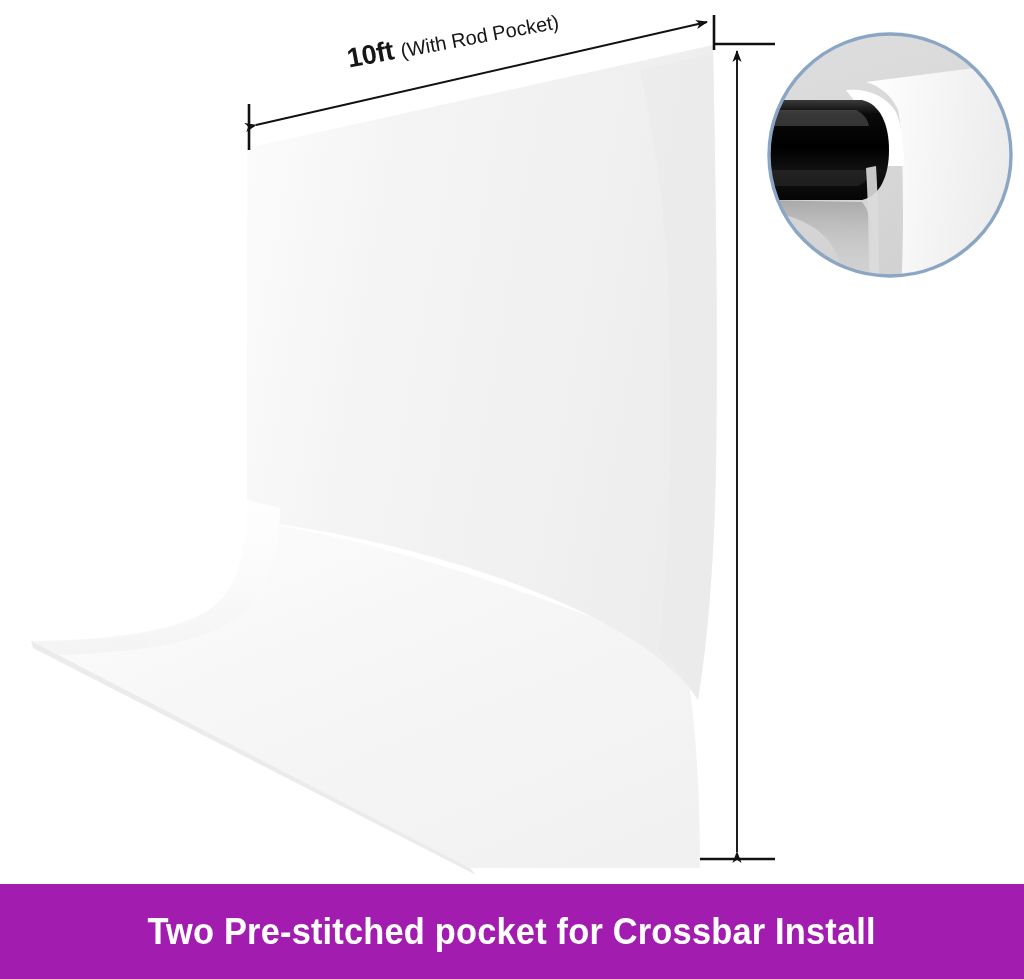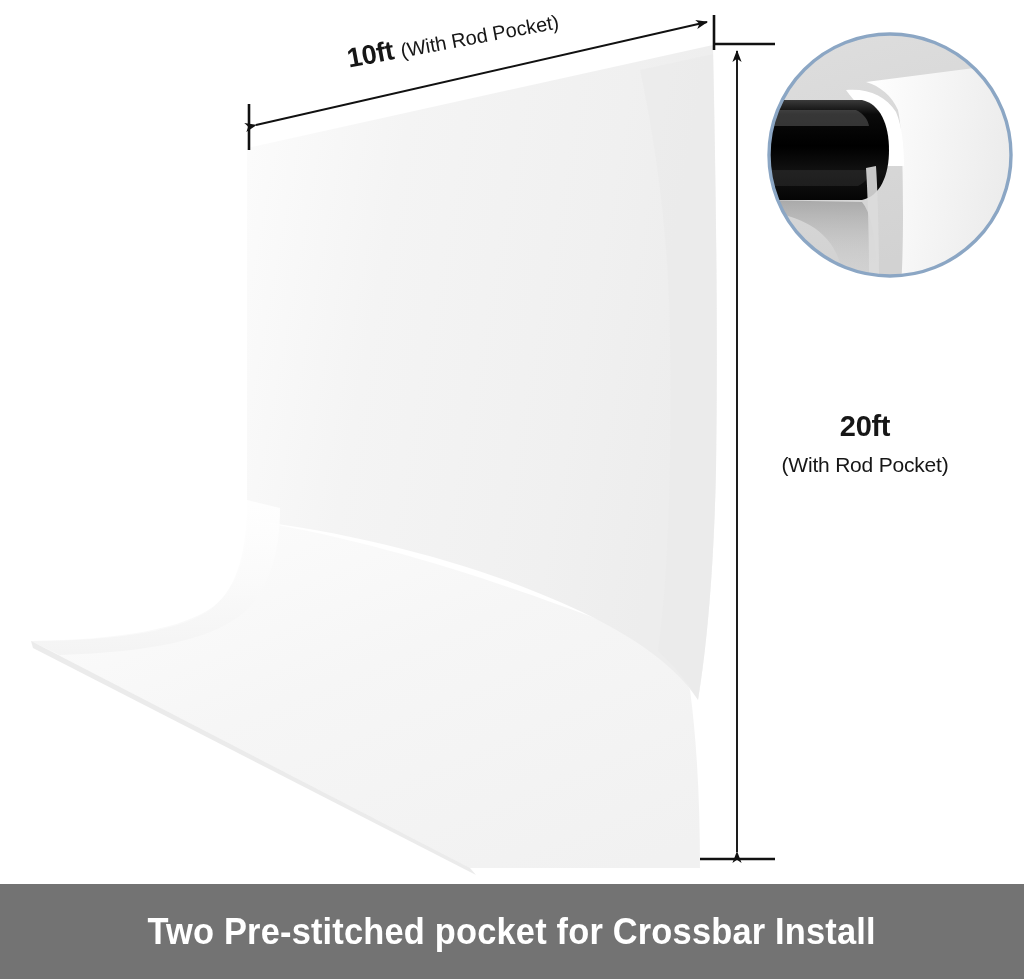--- a/index.html
+++ b/index.html
@@ -78,21 +78,21 @@
     letter-spacing: -0.2px;
   }
 
   
   #banner {
     position: absolute;
     left: 0;
     top: 884px;
     width: 1024px;
     height: 95px;
-    background: #737373;
+    background: #a21caf;
     display: flex;
     align-items: center;
     justify-content: center;
   }
   #banner-text {
     color: #ffffff;
     font-size: 37px;
     font-weight: bold;
     letter-spacing: 0.2px;
     transform: scaleX(0.93);
@@ -256,22 +256,18 @@
       </g>
 
       <circle cx="890" cy="155" r="121" fill="none" stroke="#8ba6c4" stroke-width="3.4"></circle>
     </g>
   </svg>
 
   <div id="label-width" class="dim-text">
     <span class="big">10ft</span><span class="small">(With Rod Pocket)</span>
   </div>
 
-  <div id="label-height" class="dim-text">
-    <span class="big">20ft</span>
-    <span class="small">(With Rod Pocket)</span>
-  </div>
 
   <div id="banner">
     <span id="banner-text">Two Pre-stitched pocket for Crossbar Install</span>
   </div>
 
 </div>
 
 </body></html>

